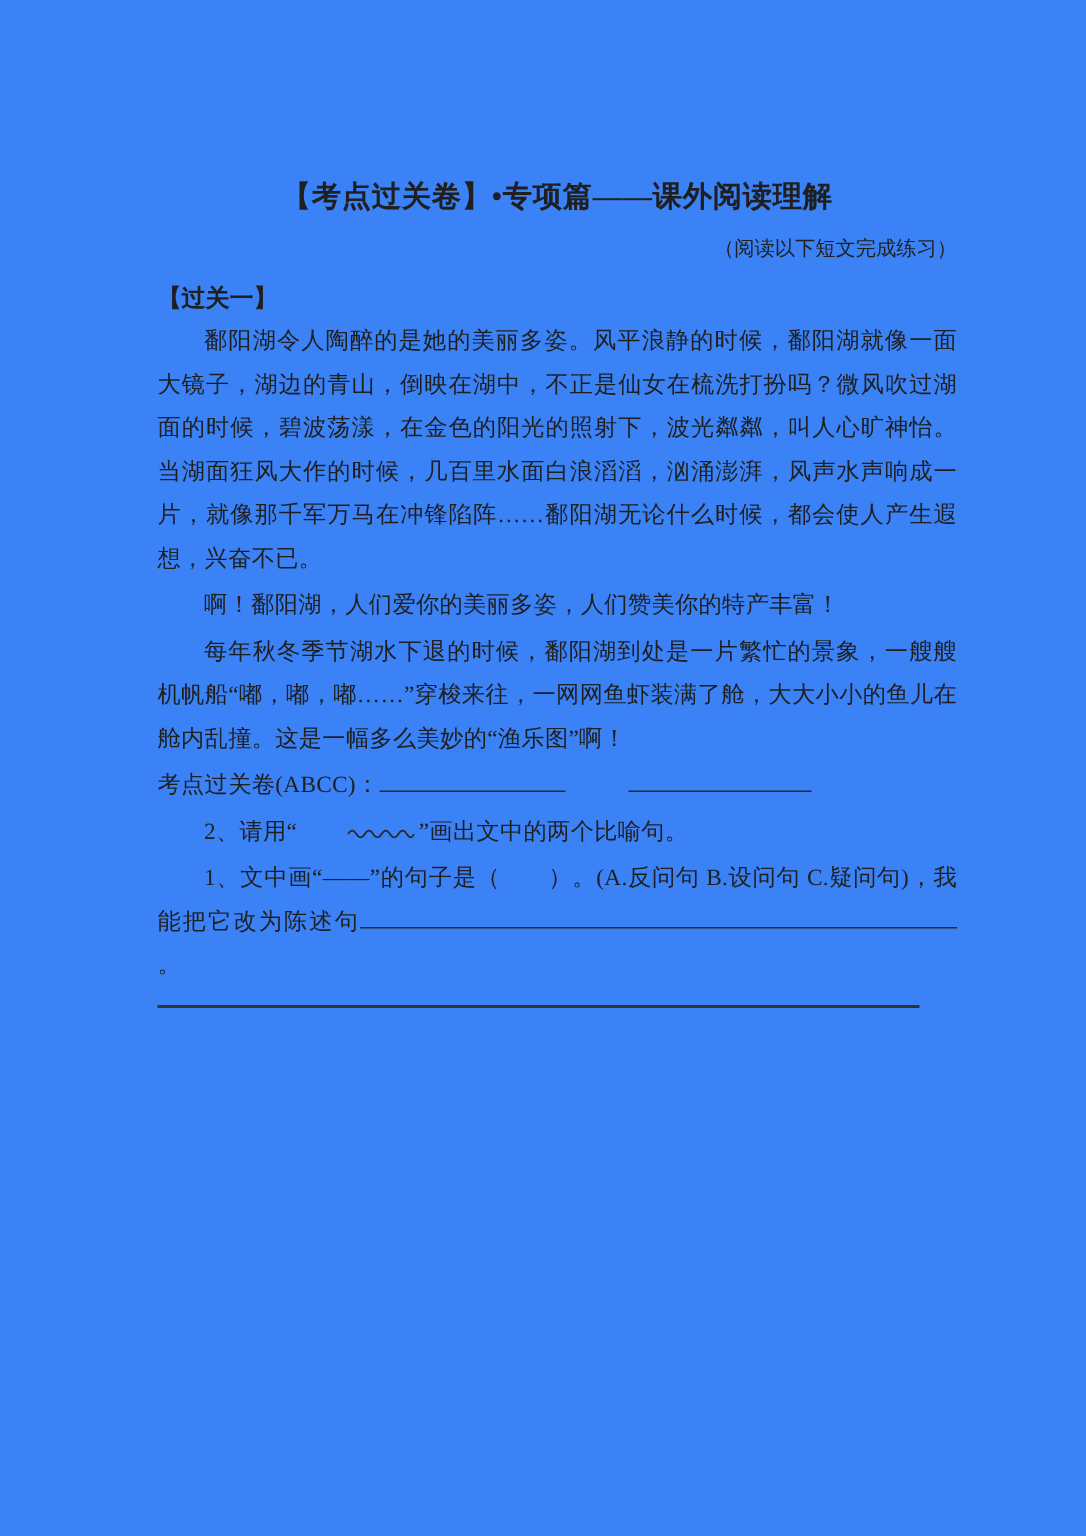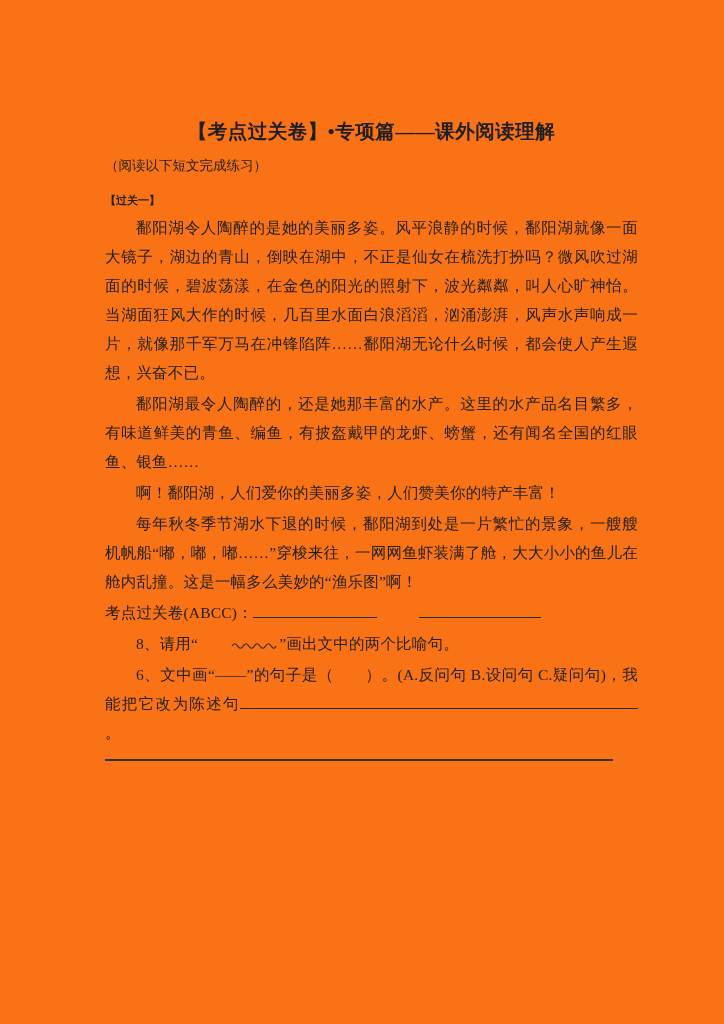--- a/index.html
+++ b/index.html
@@ -1,20 +1,20 @@
 <!DOCTYPE html>
 <html><head>
 <meta charset="utf-8">
 <style>
   html, body { margin: 0; padding: 0; background: #ffffff; }
   .page {
     position: relative;
     width: 724px;
     height: 1024px;
-    background: #f97316;
+    background: #3b82f6;
     overflow: hidden;
     font-family: "Liberation Serif", "DejaVu Serif", serif;
     color: #1f1f1f;
   }
   .content {
     position: absolute;
     left: 105px;
     top: 118px;
     width: 533px;
   }
@@ -22,26 +22,26 @@
     margin: 0;
     font-size: 19.5px;
     font-weight: 700;
     text-align: center;
     line-height: 28px;
     letter-spacing: 0.5px;
   }
   .doc-subtitle {
     margin-top: 10px;
     font-size: 13.5px;
-    text-align: left;
+    text-align: right;
     line-height: 20px;
   }
   .section-header {
     margin-top: 13px;
-    font-size: 11px;
+    font-size: 16px;
     font-weight: 700;
     line-height: 22px;
   }
   .para {
     margin: 2px 0 0 0;
     font-size: 15.5px;
     line-height: 29px;
     text-align: justify;
     text-indent: 2em;
     letter-spacing: 0.2px;
@@ -80,33 +80,32 @@
 <div class="page">
   <div class="content">
 
     <h1 class="doc-title">【考点过关卷】•专项篇——课外阅读理解</h1>
     <div class="doc-subtitle">（阅读以下短文完成练习）</div>
     <div class="section-header">【过关一】</div>
 
 
     <p class="para"><span>鄱阳湖令人陶醉的是她的美丽多姿。</span><span class="u-line">风平浪静的时候，鄱阳湖就像一面大镜子，湖边的青山，倒映在湖中，不正是仙女在梳洗打扮吗？</span><span>微风吹过湖面的时候，碧波荡漾，在金色的阳光的照射下，波光粼粼，叫人心旷神怡。当湖面狂风大作的时候，几百里水面白浪滔滔，汹涌澎湃，风声水声响成一片，就像那千军万马在冲锋陷阵……鄱阳湖无论什么时候，都会使人产生遐想，兴奋不已。</span></p>
 
-    <p class="para"><span>鄱阳湖最令人陶醉的，还是她那丰富的水产。这里的水产品名目繁多，有味道鲜美的青鱼、编鱼，有披盔戴甲的龙虾、螃蟹，还有闻名全国的红眼鱼、银鱼……</span></p>
 
     <p class="para"><span>啊！鄱阳湖，人们爱你的美丽多姿，人们赞美你的特产丰富！</span></p>
 
     <p class="para"><span>每年秋冬季节湖水下退的时候，鄱阳湖到处是一片繁忙的景象，一艘艘机帆船“嘟，嘟，嘟……”穿梭来往，一网网鱼虾装满了舱，大大小小的鱼儿在舱内乱撞。这是一幅多么美妙的“渔乐图”啊！</span></p>
 
 
     <p class="para noindent"><span>考点过关卷(ABCC)：</span><span class="blank q1a"></span><span class="blank q1b"></span></p>
 
-    <p class="para"><span>8、请用“</span><span class="wavy-blank"><svg width="46" height="9" viewBox="0 0 46 9">
+    <p class="para"><span>2、请用“</span><span class="wavy-blank"><svg width="46" height="9" viewBox="0 0 46 9">
             <path d="M1 6 Q 3.8 1.5, 6.6 6 T 12.2 6 T 17.8 6 T 23.4 6 T 29 6 T 34.6 6 T 40.2 6 T 45 6" fill="none" stroke="#2a2a2a" stroke-width="1.2"></path>
           </svg></span><span>”画出文中的两个比喻句。</span></p>
 
-    <p class="para"><span>6、文中画“——”的句子是（　　）。(A.反问句 B.设问句 C.疑问句)，我能把它改为陈述句</span><span class="blank q3"></span><span>。</span></p>
+    <p class="para"><span>1、文中画“——”的句子是（　　）。(A.反问句 B.设问句 C.疑问句)，我能把它改为陈述句</span><span class="blank q3"></span><span>。</span></p>
 
 
     <div class="divider"></div>
 
 
   </div>
 </div>
 
 </body></html>

